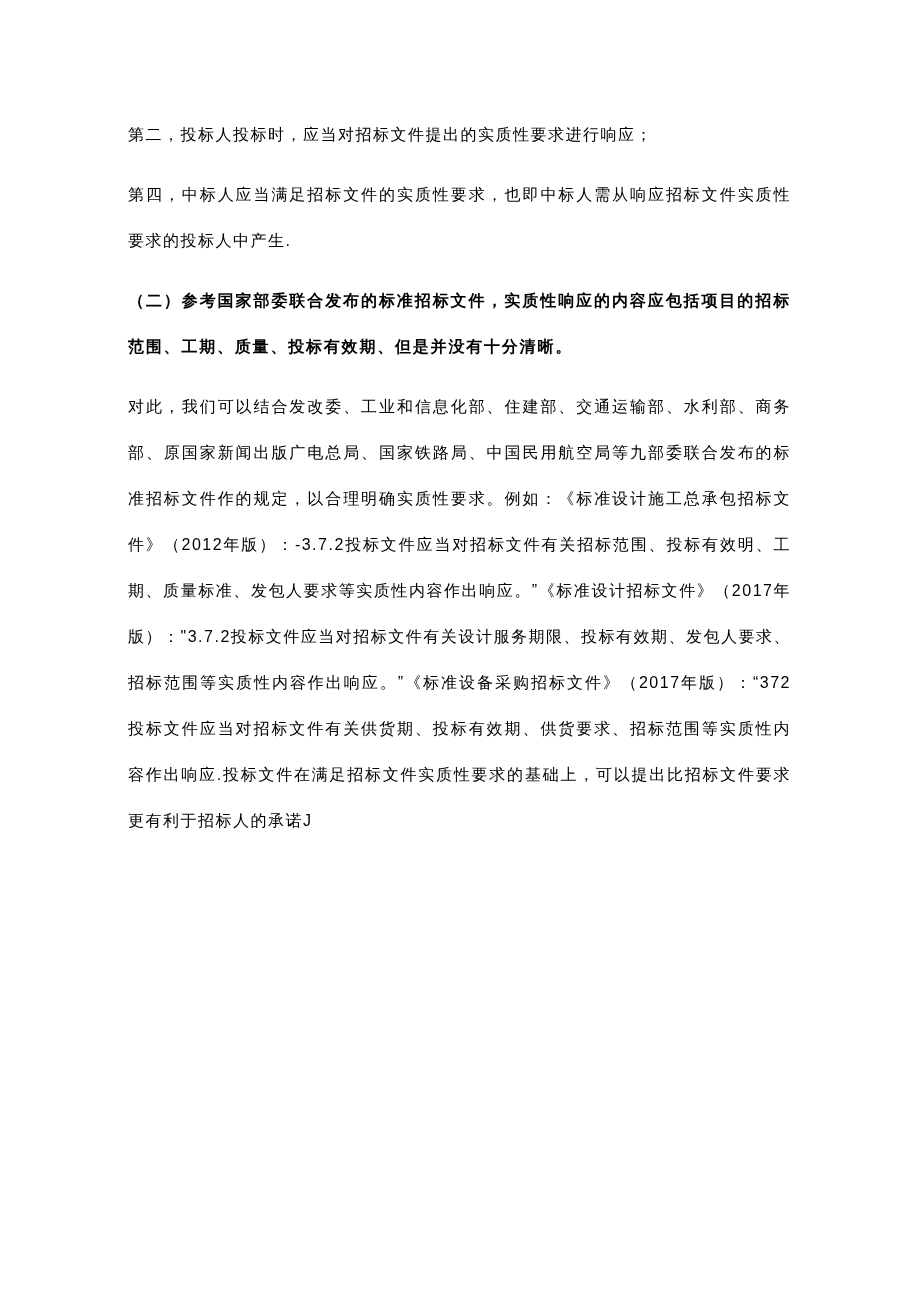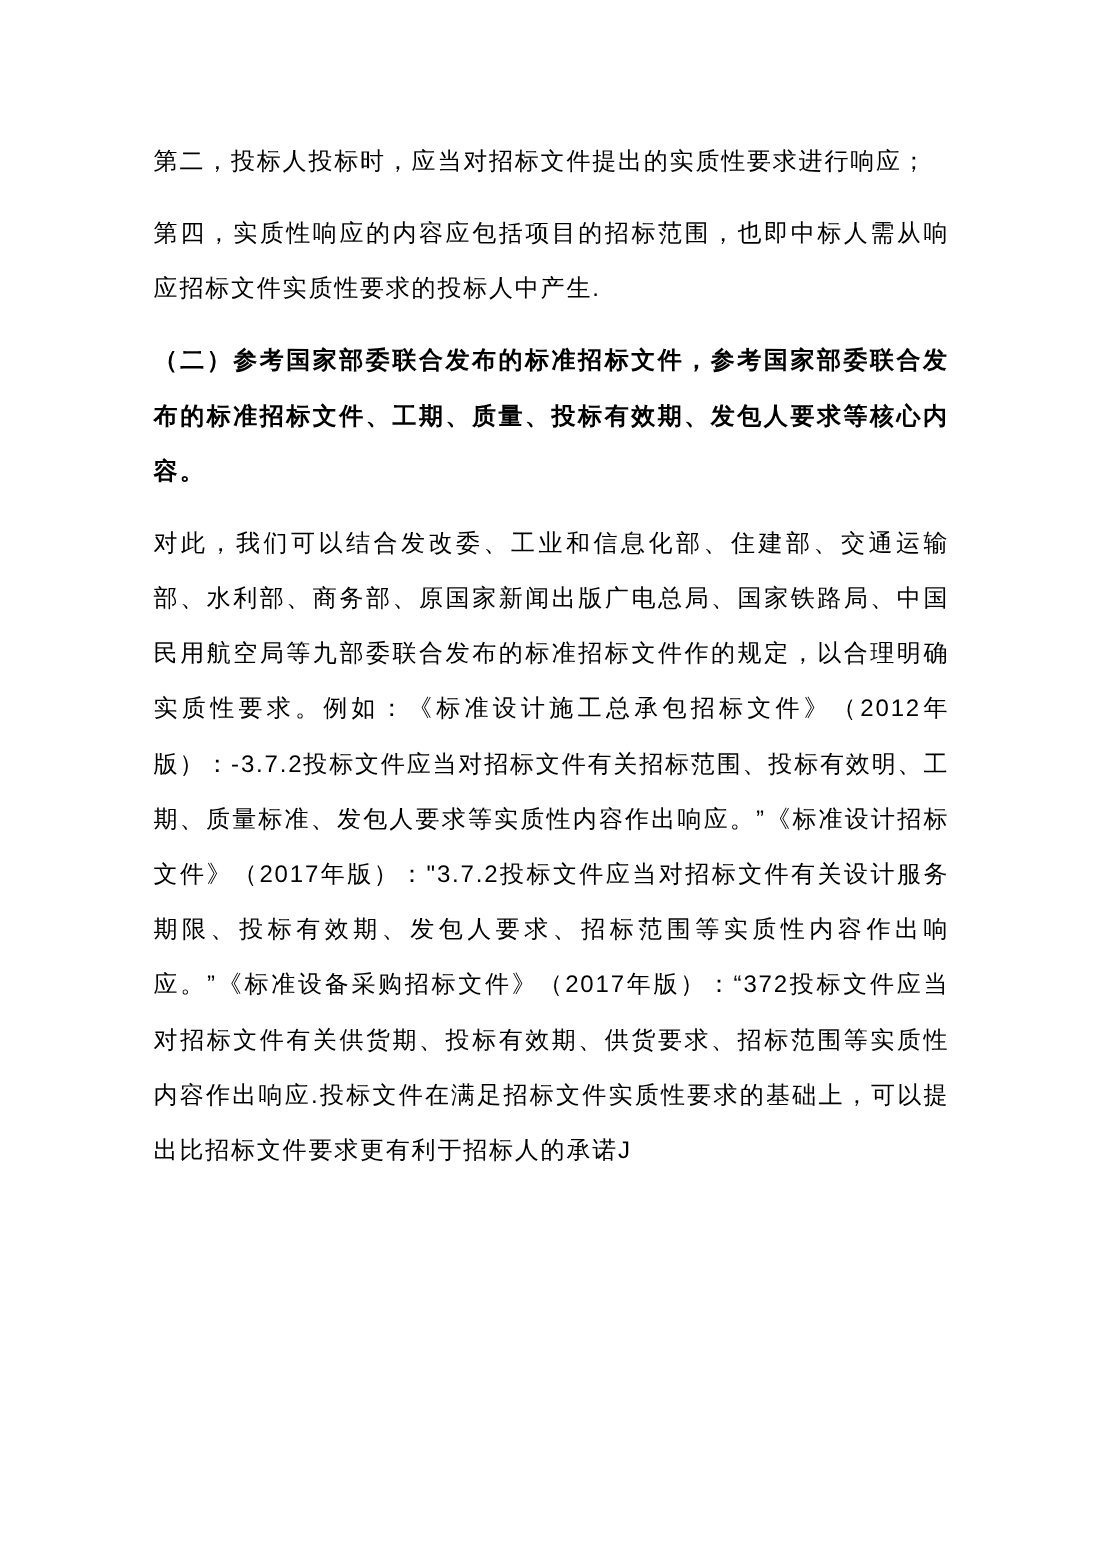--- a/index.html
+++ b/index.html
@@ -13,37 +13,37 @@
     height: 1301px;
     background: #ffffff;
     box-sizing: border-box;
     padding: 112px 127px 0 128px;
     font-family: "Liberation Sans", "DejaVu Sans", sans-serif;
     color: #000000;
     overflow: hidden;
   }
   .para {
     margin: 0 2px 14px 0;
-    font-size: 20px;
+    font-size: 16px;
     line-height: 46px;
     text-align: justify;
     letter-spacing: 1.5px;
     word-break: break-all;
   }
   .para.heading {
     font-weight: bold;
     letter-spacing: 1.8px;
   }
 </style>
 </head>
 <body>
 
 <div class="page">
   <p class="para">第二，投标人投标时，应当对招标文件提出的实质性要求进行响应；</p>
 
 
-  <p class="para">第四，实质性响应的内容应包括项目的招标范围，也即中标人需从响应招标文件实质性要求的投标人中产生.</p>
+  <p class="para">第四，中标人应当满足招标文件的实质性要求，也即中标人需从响应招标文件实质性要求的投标人中产生.</p>
 
-  <p class="para heading">（二）参考国家部委联合发布的标准招标文件，参考国家部委联合发布的标准招标文件、工期、质量、投标有效期、发包人要求等核心内容。</p>
+  <p class="para heading">（二）参考国家部委联合发布的标准招标文件，实质性响应的内容应包括项目的招标范围、工期、质量、投标有效期、但是并没有十分清晰。</p>
 
 
   <p class="para">对此，我们可以结合发改委、工业和信息化部、住建部、交通运输部、水利部、商务部、原国家新闻出版广电总局、国家铁路局、中国民用航空局等九部委联合发布的标准招标文件作的规定，以合理明确实质性要求。例如：《标准设计施工总承包招标文件》（2012年版）：-3.7.2投标文件应当对招标文件有关招标范围、投标有效明、工期、质量标准、发包人要求等实质性内容作出响应。”《标准设计招标文件》（2017年版）："3.7.2投标文件应当对招标文件有关设计服务期限、投标有效期、发包人要求、招标范围等实质性内容作出响应。”《标准设备采购招标文件》（2017年版）：“372投标文件应当对招标文件有关供货期、投标有效期、供货要求、招标范围等实质性内容作出响应.投标文件在满足招标文件实质性要求的基础上，可以提出比招标文件要求更有利于招标人的承诺J</p>
 </div>
 
 </body></html>

